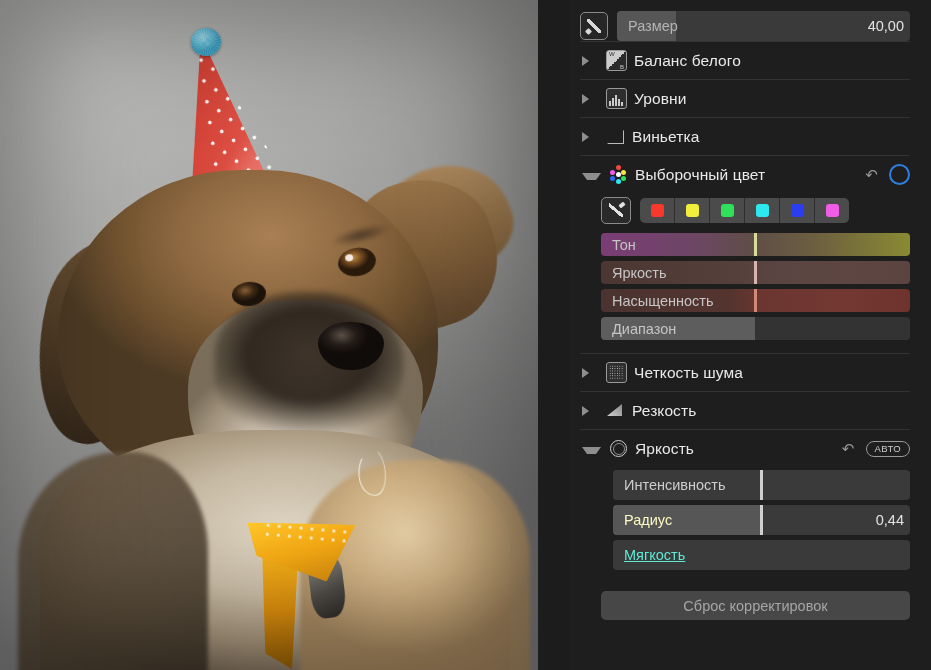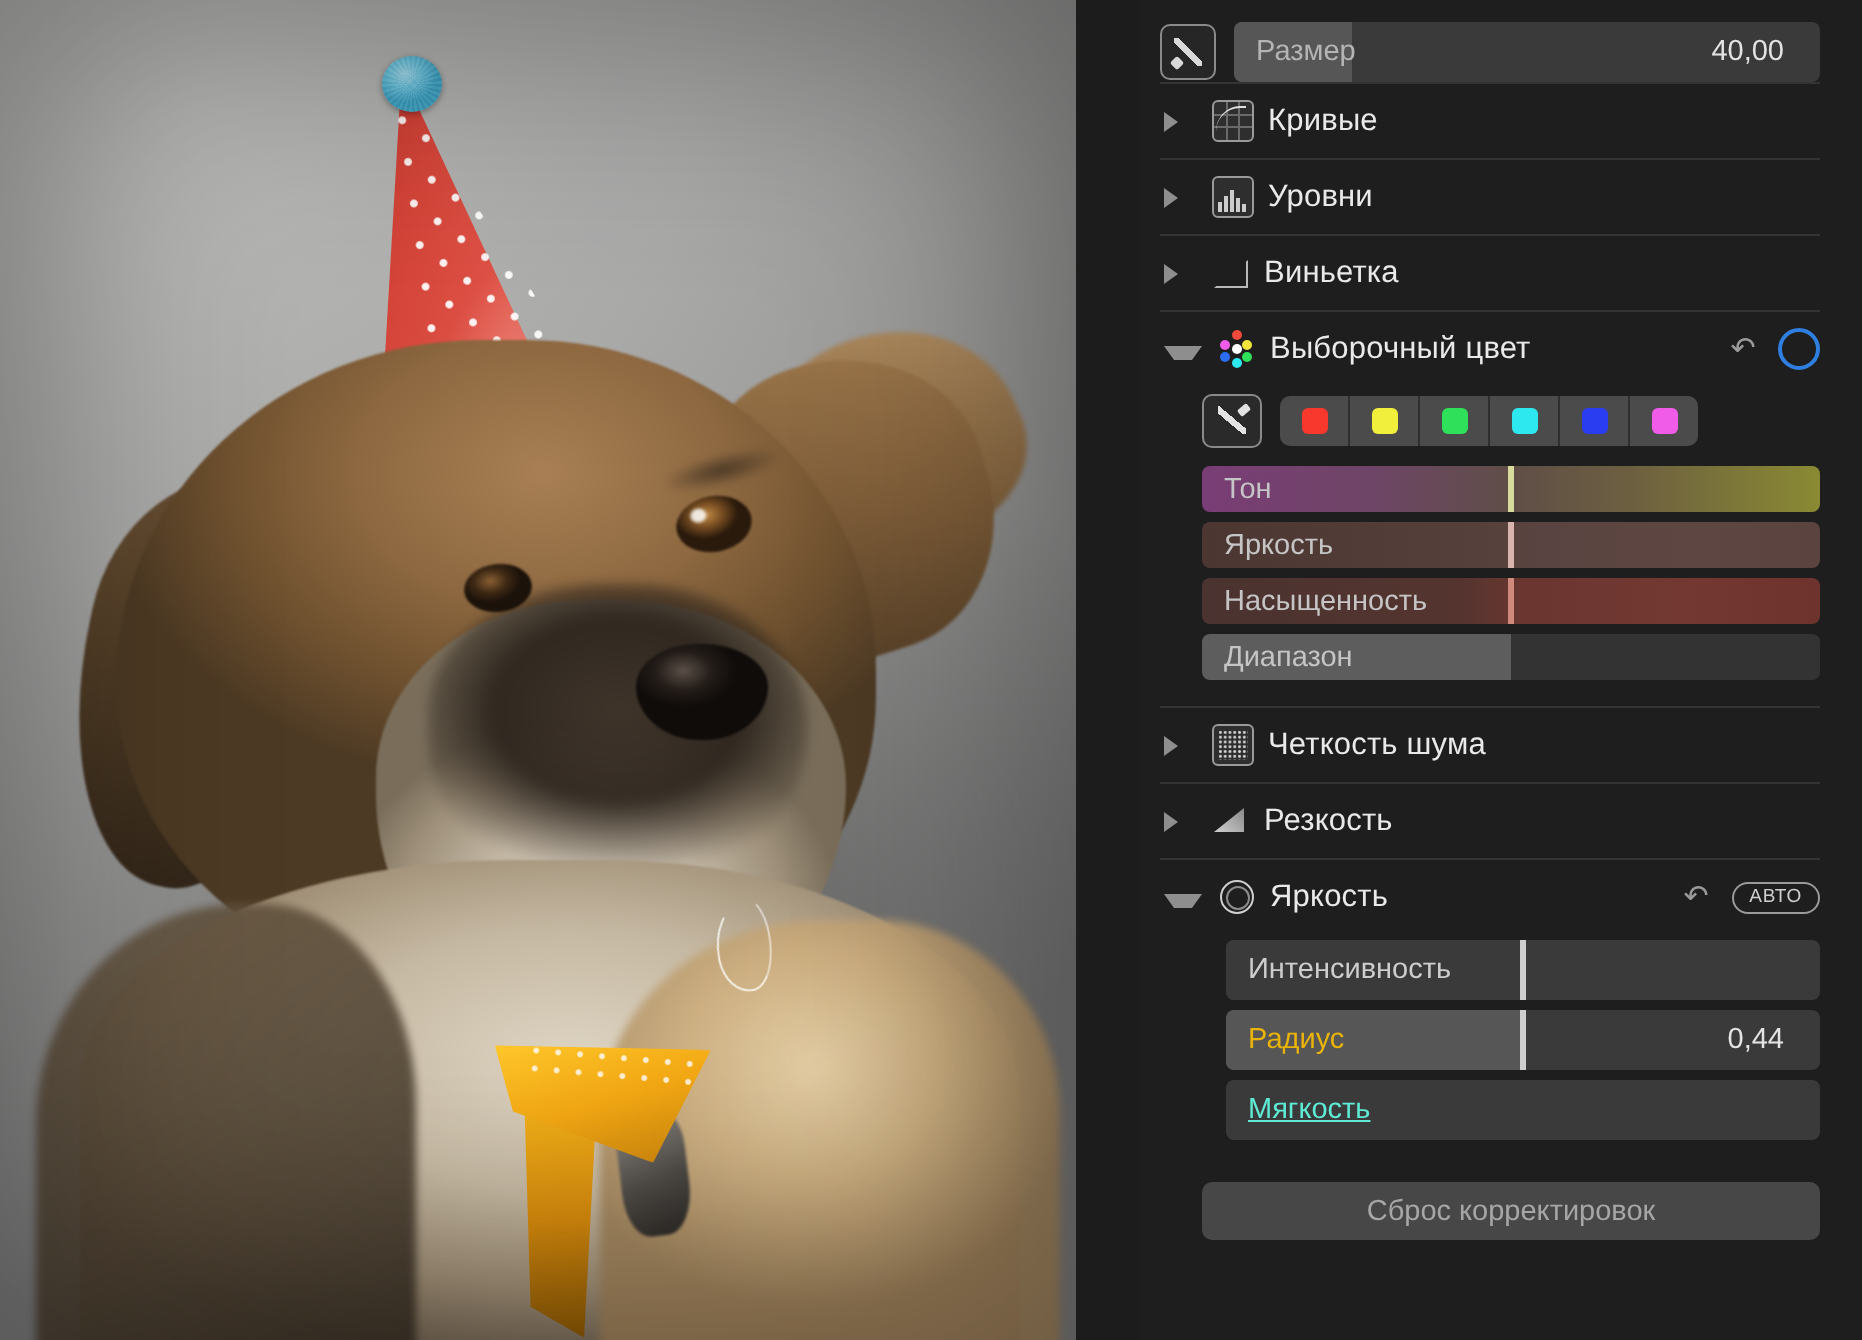--- a/index.html
+++ b/index.html
@@ -177,21 +177,21 @@
   .panel{
     flex:1 1 auto;height:670px;background:#1e1e1e;
     padding:0 21px 0 10px;box-sizing:border-box;position:relative;
   }
   .row-slider{
     position:relative;height:30px;border-radius:4px;overflow:hidden;
     background:#3a3a3a;display:flex;align-items:center;
   }
   .row-slider .fill{position:absolute;left:0;top:0;bottom:0;background:#565656;}
   .row-slider .lbl{position:relative;z-index:2;color:#b4b4b4;font-size:14.5px;padding-left:11px;}
-  .row-slider .val{position:relative;z-index:2;margin-left:auto;padding-right:18px;color:#e3e3e3;font-size:14.5px;}
+  .row-slider .val{position:relative;z-index:2;margin-left:auto;padding-right:6px;color:#e3e3e3;font-size:14.5px;}
 
   .topbar{display:flex;align-items:center;gap:9px;padding-top:11px;}
   .brush-btn{
     width:26px;height:26px;flex:0 0 26px;border:1px solid #8a8a8a;border-radius:5px;
     background:#262626;position:relative;
   }
   .brush-btn:after{
     content:"";position:absolute;left:6px;top:6px;width:14px;height:14px;
     background:linear-gradient(45deg,transparent 42%,#d8d8d8 42%,#d8d8d8 58%,transparent 58%);
   }
@@ -364,28 +364,31 @@
 
     <div class="topbar">
       <div class="brush-btn"></div>
       <div class="row-slider">
         <div class="fill" id="brush-fill" style="width: 20%;"></div>
         <span class="lbl">Размер</span>
         <span class="val">40,00</span>
       </div>
     </div>
 
-
     <div class="section">
       <div class="sec-head">
         <div class="tri"></div>
-        <div class="sec-icon ic-curves"></div>
-        <div class="sec-title">Кривые</div>
-      </div>
-    </div>
+        <div class="sec-icon ic-wb">
+            <i>W</i>
+            <b>B</b>
+          </div>
+        <div class="sec-title">Баланс белого</div>
+      </div>
+    </div>
+
 
     <div class="section">
       <div class="sec-head">
         <div class="tri"></div>
         <div class="sec-icon ic-levels"></div>
         <div class="sec-title">Уровни</div>
       </div>
     </div>
 
     <div class="section">
@@ -491,21 +494,21 @@
               <div class="fill" style="width: 50%; background: rgb(58, 58, 58);"></div>
               <div class="knob" style="position: absolute; top: 0px; bottom: 0px; width: 3px; z-index: 3; left: calc(50% - 1.5px); background: rgb(207, 207, 207);"></div>
               <span class="lbl" style="color: rgb(205, 205, 205);">Интенсивность</span>
               <span class="val"></span>
             </div>
           </div>
           <div class="vig-row">
             <div class="row-slider">
               <div class="fill" style="width: 50%; background: rgb(86, 86, 86);"></div>
               <div class="knob" style="position: absolute; top: 0px; bottom: 0px; width: 3px; z-index: 3; left: calc(50% - 1.5px); background: rgb(207, 207, 207);"></div>
-              <span class="lbl" style="color: #eab308;">Радиус</span>
+              <span class="lbl" style="color: #fef9c3;">Радиус</span>
               <span class="val">0,44</span>
             </div>
           </div>
           <div class="vig-row">
             <div class="row-slider">
               <div class="fill" style="width: 0%; background: rgb(86, 86, 86);"></div>
               <span class="lbl" style="color: #5eead4; text-decoration: underline;">Мягкость</span>
               <span class="val"></span>
             </div>
           </div>

